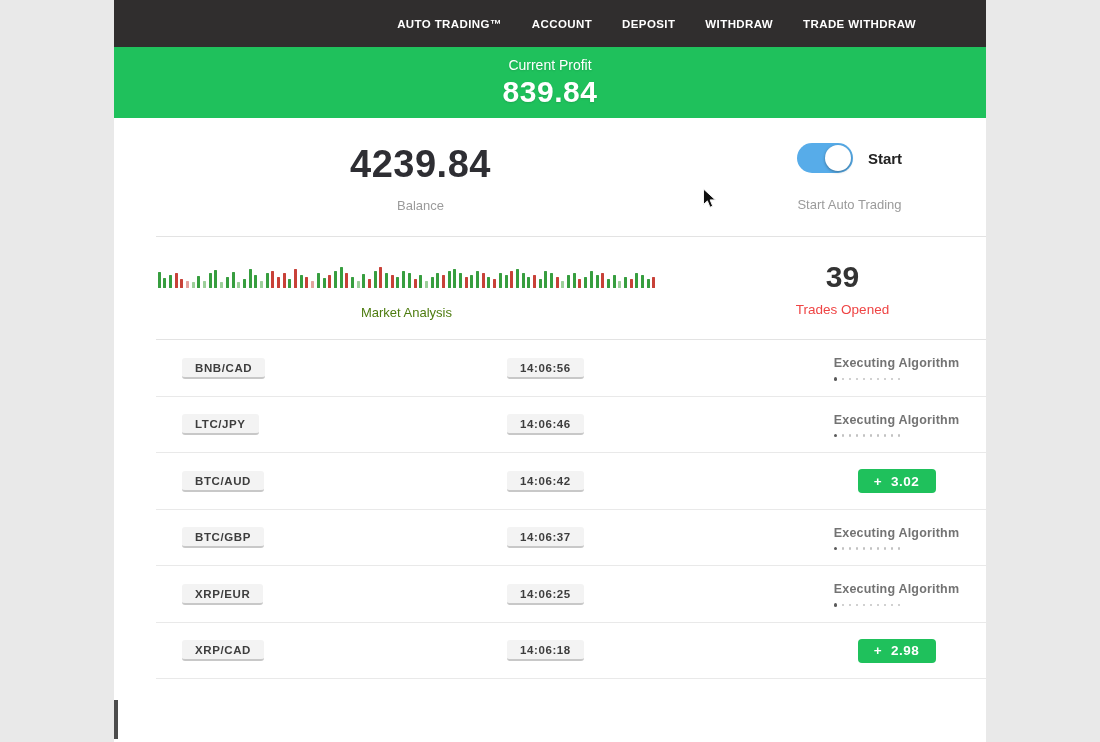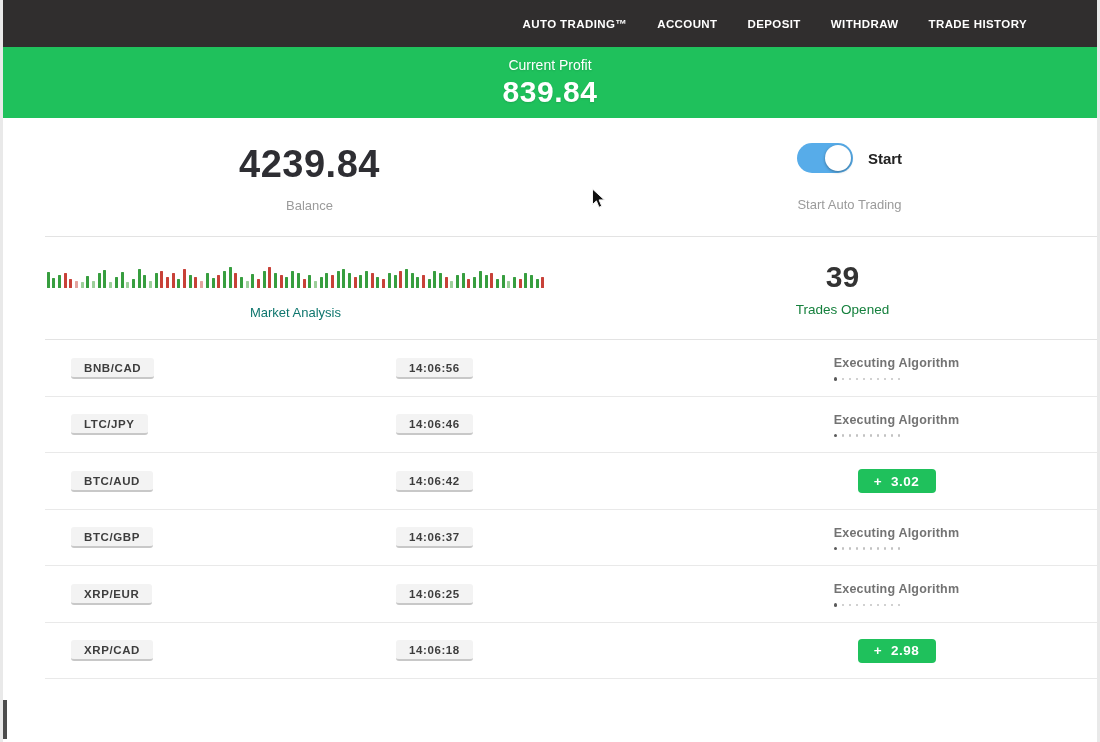--- a/index.html
+++ b/index.html
@@ -1,19 +1,19 @@
 <!DOCTYPE html>
 <html><head>
 <meta charset="utf-8">
 <style>
   * { margin:0; padding:0; box-sizing:border-box; }
   html,body { background:#e9e9e9; }
   body { font-family:"Liberation Sans", sans-serif; }
   #page {
-    width:1094px; height:742px; background:#ffffff;
+    width:872px; height:742px; background:#ffffff;
     position:relative; overflow:hidden; margin:0 auto;
   }
 
   
   .topnav {
     height:47px; background:#302e2e; display:flex; align-items:center;
     justify-content:flex-end; padding-right:70px; gap:30px;
   }
   .topnav .nav-item {
     color:#ffffff; font-size:11.5px; font-weight:bold; letter-spacing:.4px;
@@ -47,25 +47,25 @@
     width:56px; height:30px; border-radius:15px; background:#57ace9;
     position:relative; cursor:pointer; flex:none;
   }
   .toggle .knob {
     position:absolute; top:2px; right:2px; width:26px; height:26px;
     border-radius:50%; background:#ffffff; box-shadow:0 1px 3px rgba(0,0,0,.35);
   }
   .toggle-label { font-size:15px; font-weight:bold; color:#222; }
 
   .trades-value { font-size:30px; font-weight:bold; color:#333; }
-  .trades-label { font-size:13.5px; color:#15803d; margin-top:8px;text-align:center; }
+  .trades-label { font-size:13.5px; color:#ef4444; margin-top:8px;text-align:center; }
 
   .bars { display:flex; align-items:flex-end; gap:2.7px; height:30px; }
   .bars .bar { width:3px; flex:none; border-radius:.5px; }
-  .market-label { font-size:13px; color:#0f766e; margin-top:17px; }
+  .market-label { font-size:13px; color:#4d7c0f; margin-top:17px; }
 
   
   .trade-row { height:56.5px; position:relative; display:grid;
     grid-template-columns:325px 300px 1fr; align-items:center; padding-left:68px; }
   .trade-row::after {
     content:""; position:absolute; left:42px; right:0; bottom:0;
     border-bottom:1px solid #e9e9e9;
   }
   .chip {
     display:inline-block; background:#f3f3f3; border-radius:3px;
@@ -95,21 +95,21 @@
 </head>
 <body>
 
 <div id="page">
 
   <nav class="topnav">
       <div class="nav-item">AUTO TRADING™</div>
       <div class="nav-item">ACCOUNT</div>
       <div class="nav-item">DEPOSIT</div>
       <div class="nav-item">WITHDRAW</div>
-      <div class="nav-item">TRADE HISTORY</div>
+      <div class="nav-item">TRADE WITHDRAW</div>
     </nav>
 
   <div class="banner">
     <div class="banner-label">Current Profit</div>
     <div class="banner-value">839.84</div>
   </div>
 
   <div class="stats-row stats-row1">
     <div class="stat-cell">
       <div class="balance-value">4239.84</div>

